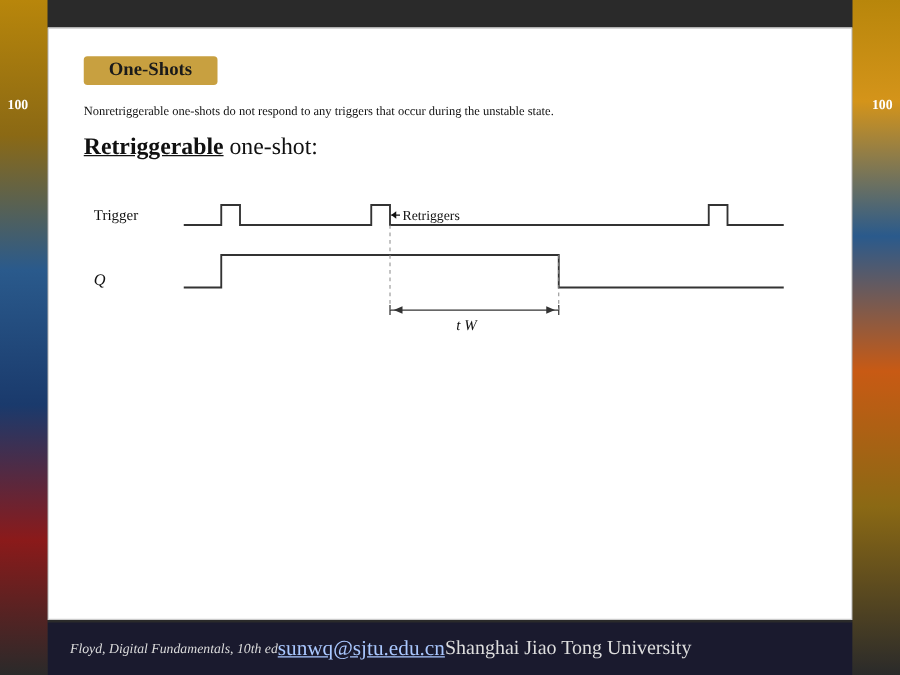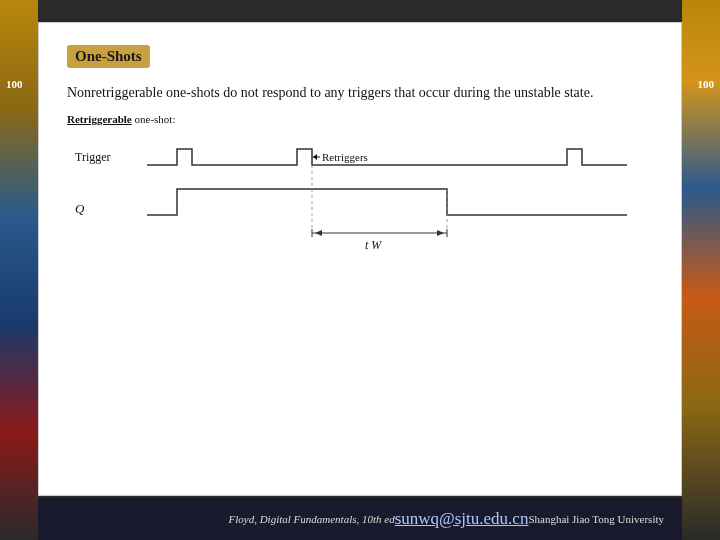--- a/index.html
+++ b/index.html
@@ -64,38 +64,38 @@
       padding: 22px 28px 16px 28px;
     }
 
     
     .title-badge {
       display: inline-block;
       background: #c8a040;
       color: #1a1a1a;
       font-size: 15px;
       font-weight: bold;
-      padding: 3px 8px;
+      padding: 3px 20px;
       border-radius: 3px;
       margin-bottom: 14px;
     }
 
     
     .body-text {
-      font-size: 14px;
+      font-size: 10px;
       line-height: 1.5;
       color: #111;
       margin-bottom: 10px;
     }
 
     
     .section-label {
-      font-size: 11px;
+      font-size: 19px;
       color: #111;
-      margin-bottom: 4px;
+      margin-bottom: 15px;
       margin-top: 4px;
     }
     .section-label strong {
       font-weight: bold;
       text-decoration: underline;
     }
 
     
     .diagram {
       margin-top: 4px;
@@ -109,36 +109,36 @@
     
     .footer {
       position: absolute;
       bottom: 0;
       left: 38px;
       right: 38px;
       height: 42px;
       background: #1a1a2e;
       display: flex;
       align-items: center;
-      justify-content: flex-end;
+      justify-content: flex-start;
       padding: 0 18px;
     }
     .footer-text {
       color: #ddd;
       font-size: 11px;
       font-style: italic;
     }
     .footer-email {
       color: #aac8ff;
       font-size: 17px;
       text-decoration: underline;
     }
     .footer-university {
       color: #ddd;
-      font-size: 11px;
+      font-size: 16px;
     }
   </style>
 </head>
 <body>
 
 <div class="side-strip-left"></div>
 <div class="side-strip-right"></div>
 
 <span class="label-100-left">100</span>
 <span class="label-100-right">100</span>

